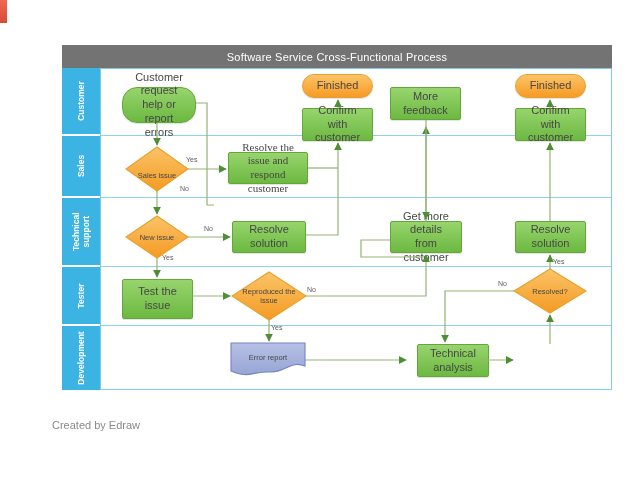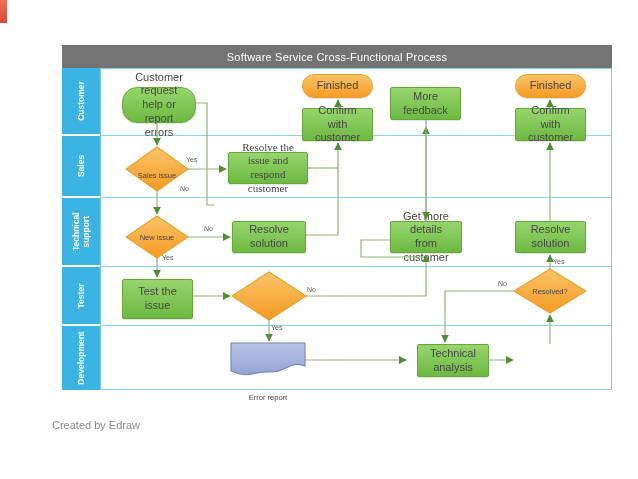--- a/index.html
+++ b/index.html
@@ -160,22 +160,23 @@
     <polygon points="157,147 188,169 157,191 126,169" fill="url(#gOrange)" stroke="#e8a02c" stroke-width="1.1"></polygon>
     <polygon points="157,216 188,237 157,258 126,237" fill="url(#gOrange)" stroke="#e8a02c" stroke-width="1.1"></polygon>
     <polygon points="269,272 306,296 269,320 232,296" fill="url(#gOrange)" stroke="#e8a02c" stroke-width="1.1"></polygon>
     <polygon points="550,269 586,291 550,313 514,291" fill="url(#gOrange)" stroke="#e8a02c" stroke-width="1.1"></polygon>
 
     <path d="M231 343 L305 343 L305 366 C290 360 286 373 270 372 C253 371 249 379 231 371 Z" fill="url(#gDoc)" stroke="#7484c4" stroke-width="1.1"></path>
   </svg>
 
   <div class="abs shape-label" style="left:126px;top:168px;width:62px;height:14px;">Sales issue</div>
   <div class="abs shape-label" style="left:126px;top:230px;width:62px;height:14px;">New issue</div>
+  <div class="abs shape-label" style="left:233px;top:285px;width:72px;height:22px;">Reproduced the issue</div>
   <div class="abs shape-label" style="left:514px;top:284px;width:72px;height:14px;">Resolved?</div>
-  <div class="abs shape-label" style="left:231px;top:350px;width:74px;height:14px;margin-top:40px;">Error report</div>
+  <div class="abs shape-label" style="left:231px;top:350px;width:74px;height:14px;">Error report</div>
 
   <div class="abs edge-label" style="left:186px;top:156px;">Yes</div>
   <div class="abs edge-label" style="left:180px;top:185px;">No</div>
   <div class="abs edge-label" style="left:204px;top:225px;">No</div>
   <div class="abs edge-label" style="left:162px;top:254px;">Yes</div>
   <div class="abs edge-label" style="left:307px;top:286px;">No</div>
   <div class="abs edge-label" style="left:271px;top:324px;">Yes</div>
   <div class="abs edge-label" style="left:553px;top:258px;">Yes</div>
   <div class="abs edge-label" style="left:498px;top:280px;">No</div>
 

